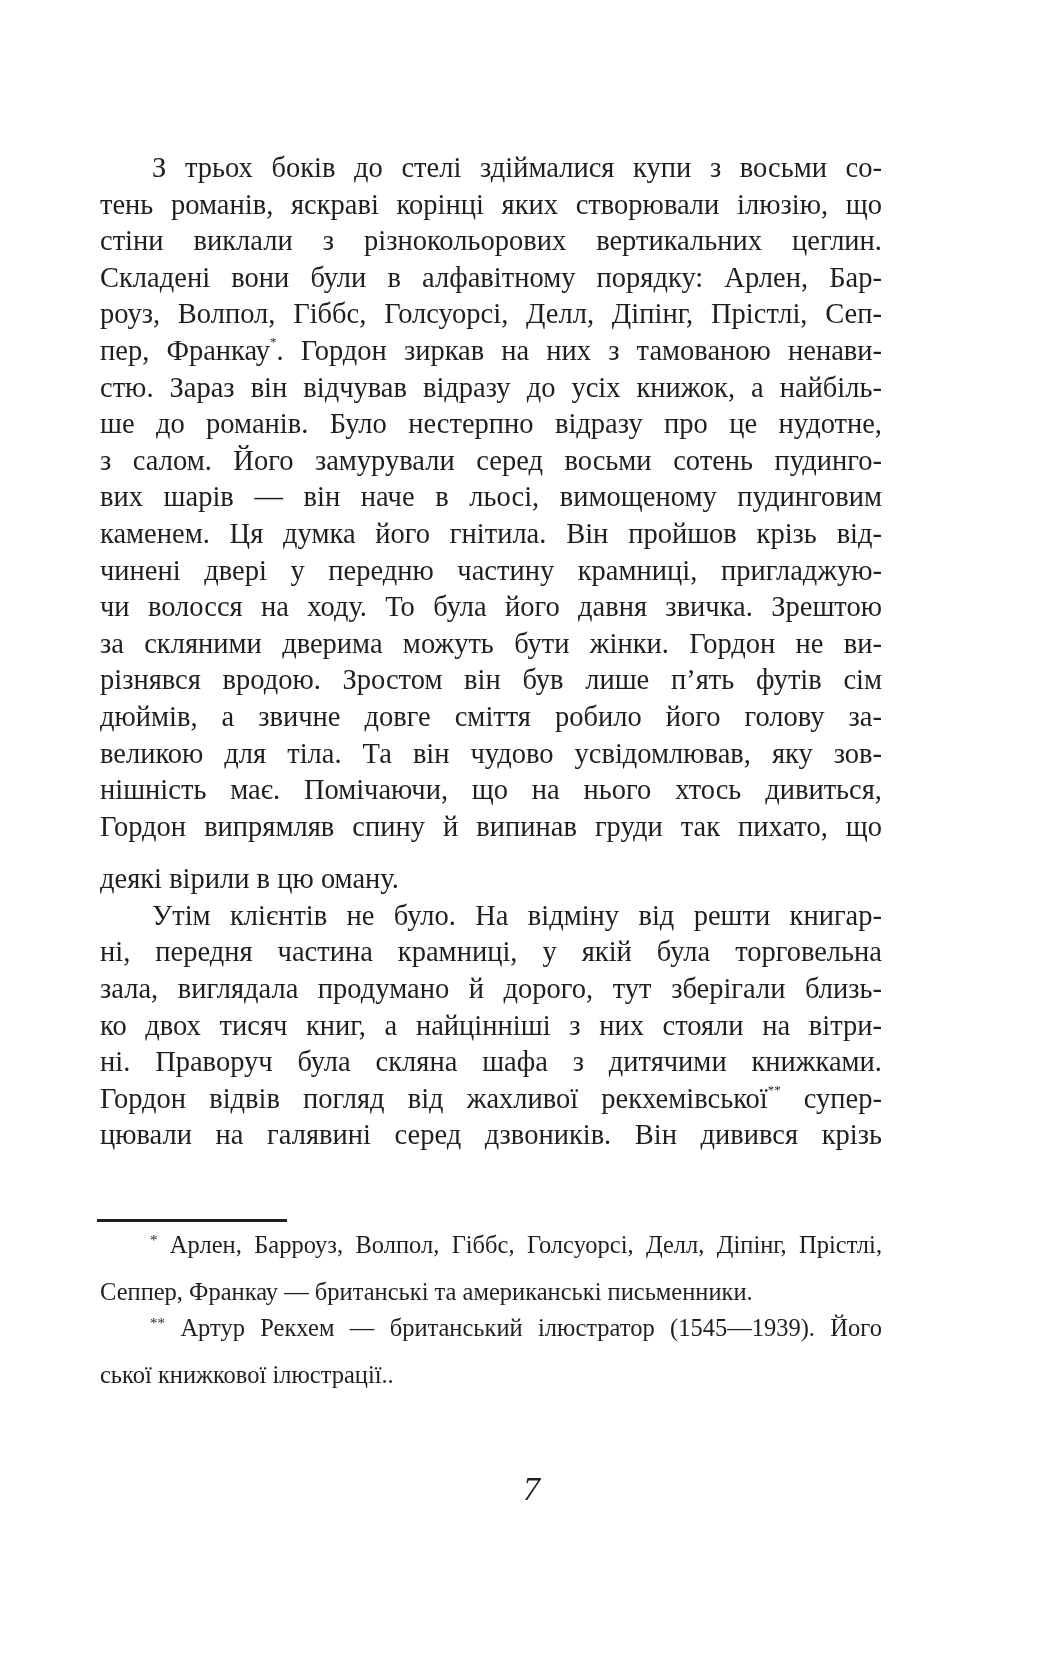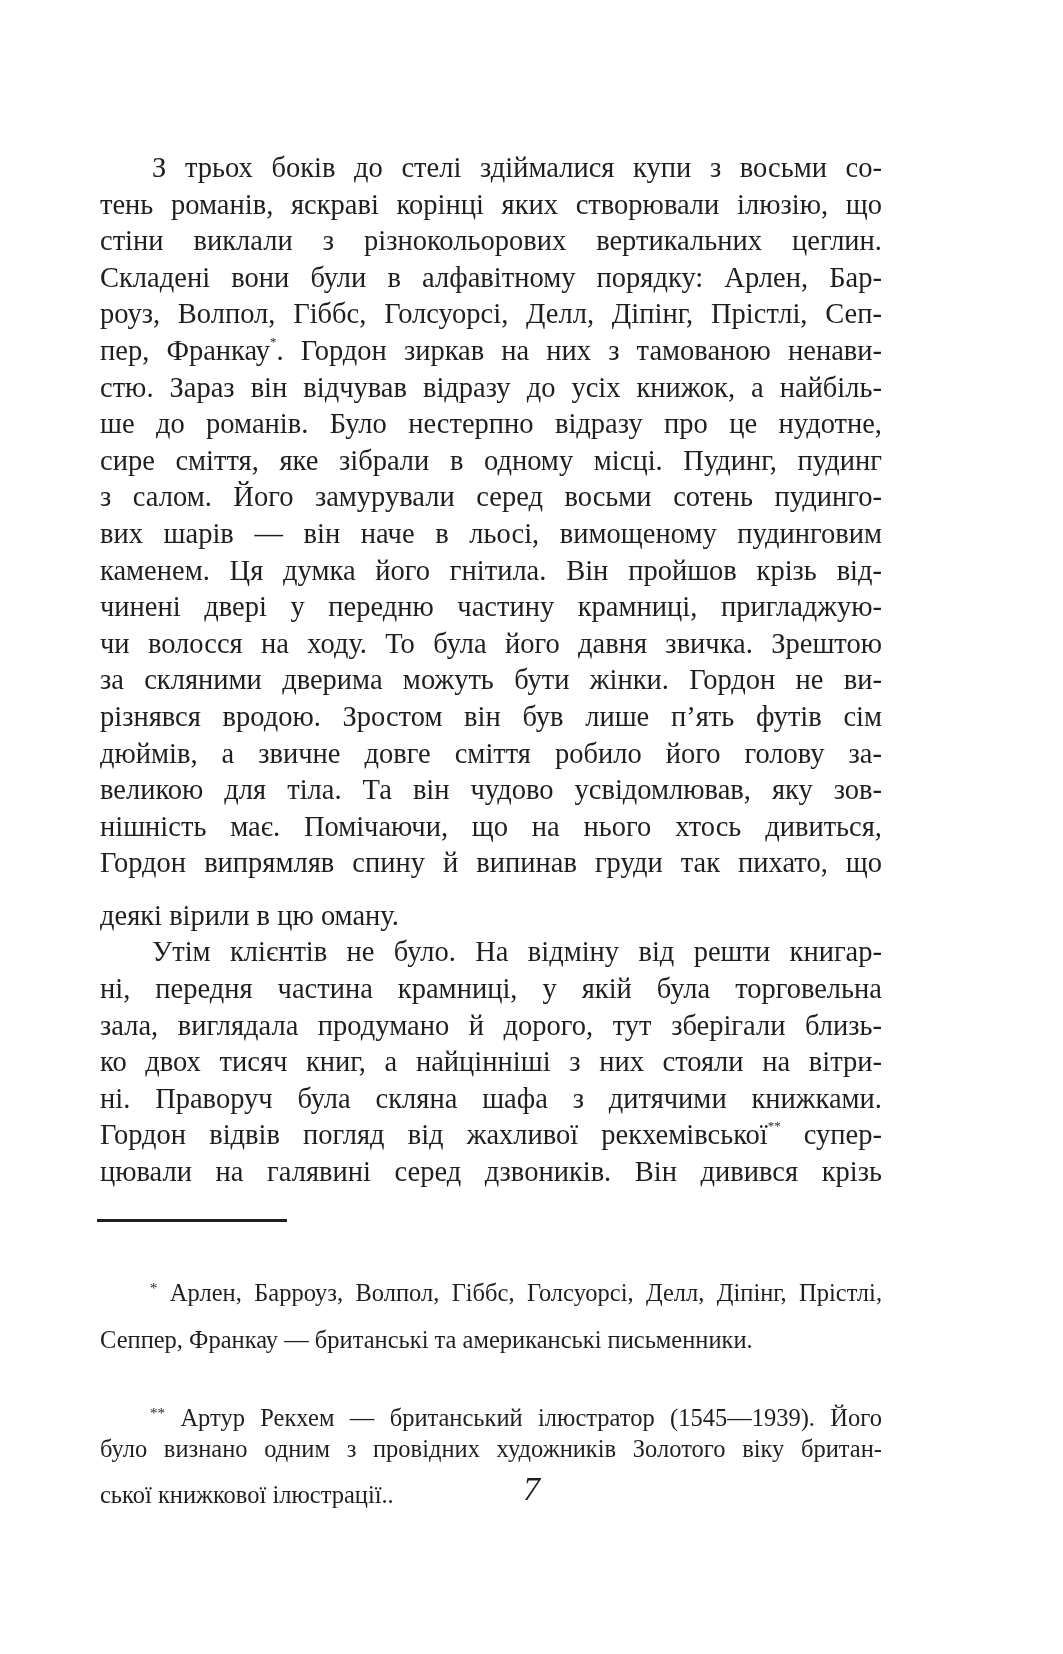--- a/index.html
+++ b/index.html
@@ -66,21 +66,20 @@
       line-height: 30.5px;
     }
     .footnote {
       margin-bottom: 6px;
     }
     .footnote .line {
       height: 30.5px;
     }
     .footnote .line.indent {
       padding-left: 50px;
-      margin-top: 48px;
     }
     .fn-star {
       font-size: 15px;
       vertical-align: 8px;
       line-height: 0;
     }
     .page-number {
       position: absolute;
       left: 0;
       width: 1063px;
@@ -99,21 +98,20 @@
 
     <div>
       <span class="line indent">З трьох боків до стелі здіймалися купи з восьми со-</span>
       <span class="line">тень романів, яскраві корінці яких створювали ілюзію, що</span>
       <span class="line">стіни виклали з різнокольорових вертикальних цеглин.</span>
       <span class="line">Складені вони були в алфавітному порядку: Арлен, Бар-</span>
       <span class="line">роуз, Волпол, Гіббс, Голсуорсі, Делл, Діпінг, Прістлі, Сеп-</span>
       <span class="line"><span>пер, Франкау</span><sup class="fn-mark">*</sup><span>. Гордон зиркав на них з тамованою ненави-</span></span>
       <span class="line">стю. Зараз він відчував відразу до усіх книжок, а найбіль-</span>
       <span class="line">ше до романів. Було нестерпно відразу про це нудотне,</span>
-      <span class="line">сире сміття, яке зібрали в одному місці. Пудинг, пудинг</span>
       <span class="line">з салом. Його замурували серед восьми сотень пудинго-</span>
       <span class="line">вих шарів — він наче в льосі, вимощеному пудинговим</span>
       <span class="line">каменем. Ця думка його гнітила. Він пройшов крізь від-</span>
       <span class="line">чинені двері у передню частину крамниці, пригладжую-</span>
       <span class="line">чи волосся на ходу. То була його давня звичка. Зрештою</span>
       <span class="line">за скляними дверима можуть бути жінки. Гордон не ви-</span>
       <span class="line">різнявся вродою. Зростом він був лише п’ять футів сім</span>
       <span class="line">дюймів, а звичне довге сміття робило його голову за-</span>
       <span class="line">великою для тіла. Та він чудово усвідомлював, яку зов-</span>
       <span class="line">нішність має. Помічаючи, що на нього хтось дивиться,</span>
@@ -134,20 +132,19 @@
 
   <div class="footnote-rule"></div>
 
   <div class="footnotes">
     <div class="footnote">
       <span class="line indent"><span class="fn-star">*</span><span> Арлен, Барроуз, Волпол, Гіббс, Голсуорсі, Делл, Діпінг, Прістлі,</span></span>
       <span class="line last">Сеппер, Франкау — британські та американські письменники.</span>
     </div>
     <div class="footnote">
       <span class="line indent"><span class="fn-star">**</span><span> Артур Рекхем — британський ілюстратор (1545—1939). Його</span></span>
-      <span class="line">було визнано одним з провідних художників Золотого віку британ-</span>
       <span class="line last">ської книжкової ілюстрації..</span>
     </div>
   </div>
 
   <div class="page-number">7</div>
 
 </div>
 
 </body></html>

